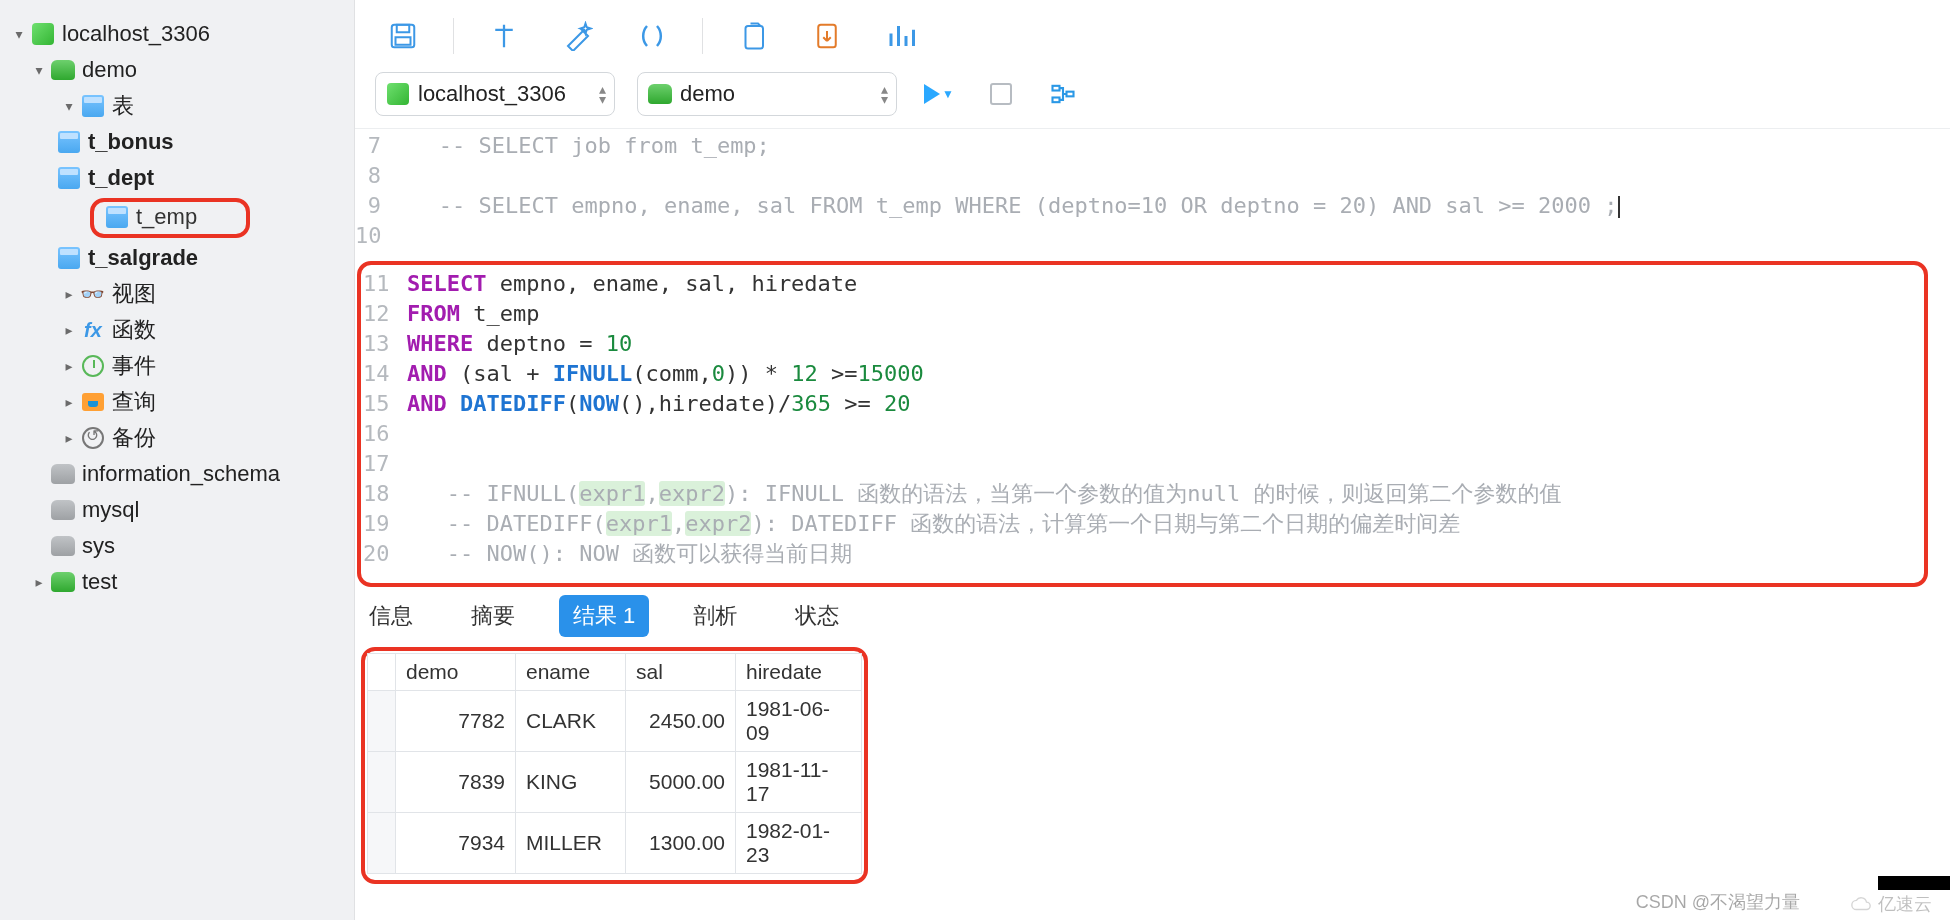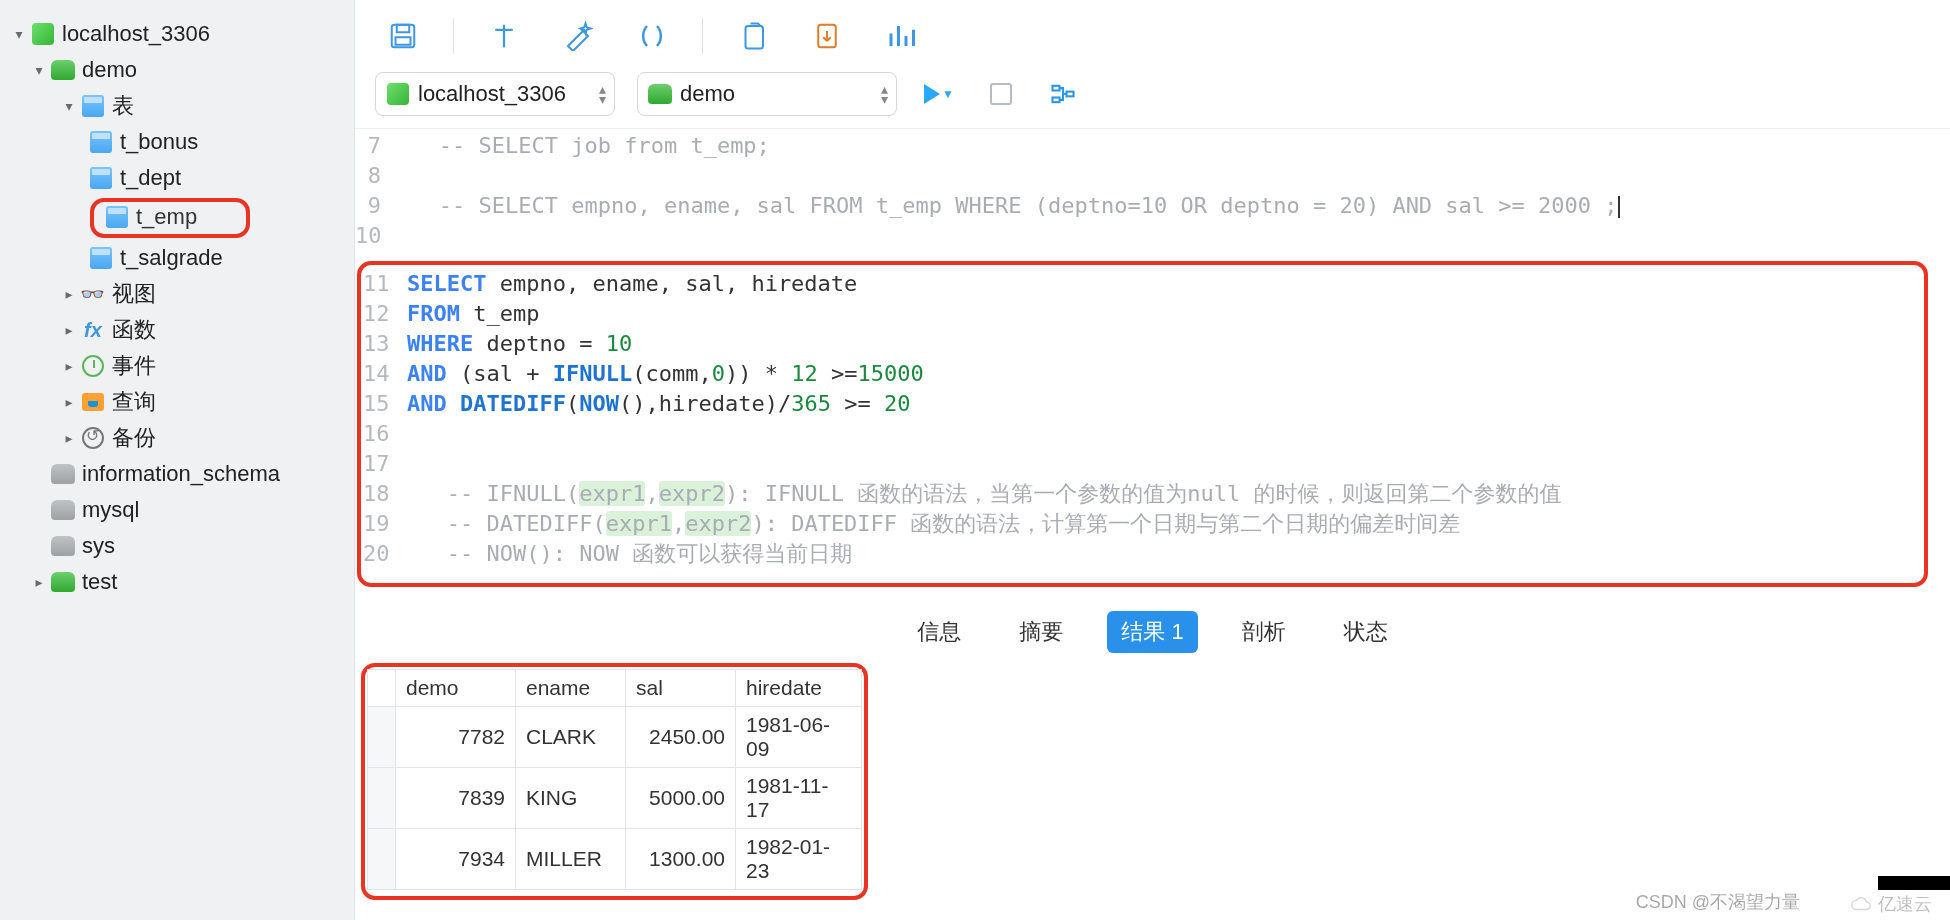--- a/index.html
+++ b/index.html
@@ -7,21 +7,21 @@
   .app { display: flex; width: 100%; height: 100%; }
   
   .sidebar { width: 355px; background: #f0f1f3; border-right: 1px solid #e0e1e3; padding-top: 16px; overflow-y: auto; }
   .tree-item { display: flex; align-items: center; height: 36px; padding-left: 10px; cursor: default; user-select: none; }
   .tree-item .chev { width: 22px; text-align: center; color: #6b6b6b; font-size: 14px; }
   .tree-item .icon { width: 26px; height: 26px; display: inline-flex; align-items: center; justify-content: center; margin-right: 6px; }
   .tree-item .label { font-size: 22px; color: #222; }
   .indent-0 { padding-left: 8px; }
   .indent-1 { padding-left: 28px; }
   .indent-2 { padding-left: 58px; }
-  .indent-3 { padding-left: 88px; }
+  .indent-3 { padding-left: 56px; font-weight: bold; }
   .sel-box { border: 4px solid #ea3323; border-radius: 14px; margin: 2px 4px 2px 90px; padding: 0px 0 2px 10px; display: inline-flex; align-items: center; height: 40px; width: 160px; }
   .sel-box .icon { margin-right: 6px; width:26px; height:26px; display: inline-flex; align-items: center; justify-content: center; }
   .sel-box .label { font-size: 22px; }
   
   .sq { width: 22px; height: 22px; border-radius: 4px; }
   .sq-conn { background: linear-gradient(135deg,#6fe06f,#33b533); border-radius:4px; position:relative; }
   .sq-db { width:24px; height:20px; border-radius:6px 6px 4px 4px; background: linear-gradient(180deg,#6dd06d,#2fa82f); }
   .sq-db-grey { width:24px; height:20px; border-radius:6px 6px 4px 4px; background: linear-gradient(180deg,#c0c3c6,#9ea1a4); }
   .sq-table { width:22px; height:22px; background: linear-gradient(180deg,#79c4ff,#4aa8f0); border-radius:3px; position:relative; }
   .sq-table::after { content:""; position:absolute; left:2px; top:2px; width:18px; height:6px; background:#bfe1ff; border-radius:1px; }
@@ -53,29 +53,29 @@
   .stop-box { width:22px; height:22px; border:2px solid #b7bcc2; border-radius:3px; }
   .explain-btn { color:#2a98e6; }
   .explain-btn svg { width:28px; height:28px; }
 
   
   .editor-wrap { padding: 0 18px 0 0; }
   .code { font-family: ui-monospace, Menlo, Consolas, monospace; font-size:22px; line-height:30px; white-space:pre; padding: 2px 0 8px 0; }
   .code .row { display:flex; }
   .gutter { width:44px; text-align:right; color:#b5b9be; padding-right:18px; user-select:none; flex:0 0 44px; }
   .ln { display:block; }
-  .kw { color:#3b82f6; font-weight:600; }
+  .kw { color:#a21caf; font-weight:600; }
   .fn { color:#1e74d2; font-weight:600; }
   .num { color:#1a8a3e; }
   .cmt { color:#a9adb3; }
   .hi { background:#daf1da; border-radius:3px; }
   .boxed { border:4px solid #ea3323; border-radius:14px; margin:2px 4px 0 2px; padding:2px 2px 6px 2px; }
 
   
-  .tabs { display:flex; align-items:center; justify-content:center; gap:30px; padding:24px 0 8px 0; font-size:22px; color:#333; }
+  .tabs { display:flex; align-items:center; gap:30px; padding:8px 0 8px 0; font-size:22px; color:#333; }
   .tab { padding:6px 14px; cursor:pointer; border-radius:6px; }
   .tab.active { background:#2a91ea; color:#fff; }
 
   
   .result-wrap { padding:0 0 0 4px; }
   .result-box { margin-left:2px; display:inline-block; }
   table.result { border-collapse:collapse; font-size:21px; }
   table.result th, table.result td { border:1px solid #e1e4e8; padding:6px 10px; text-align:left; height:34px; }
   table.result th { font-weight:400; color:#333; background:#fff; }
   .col-empno { width:120px; text-align:right !important; }

